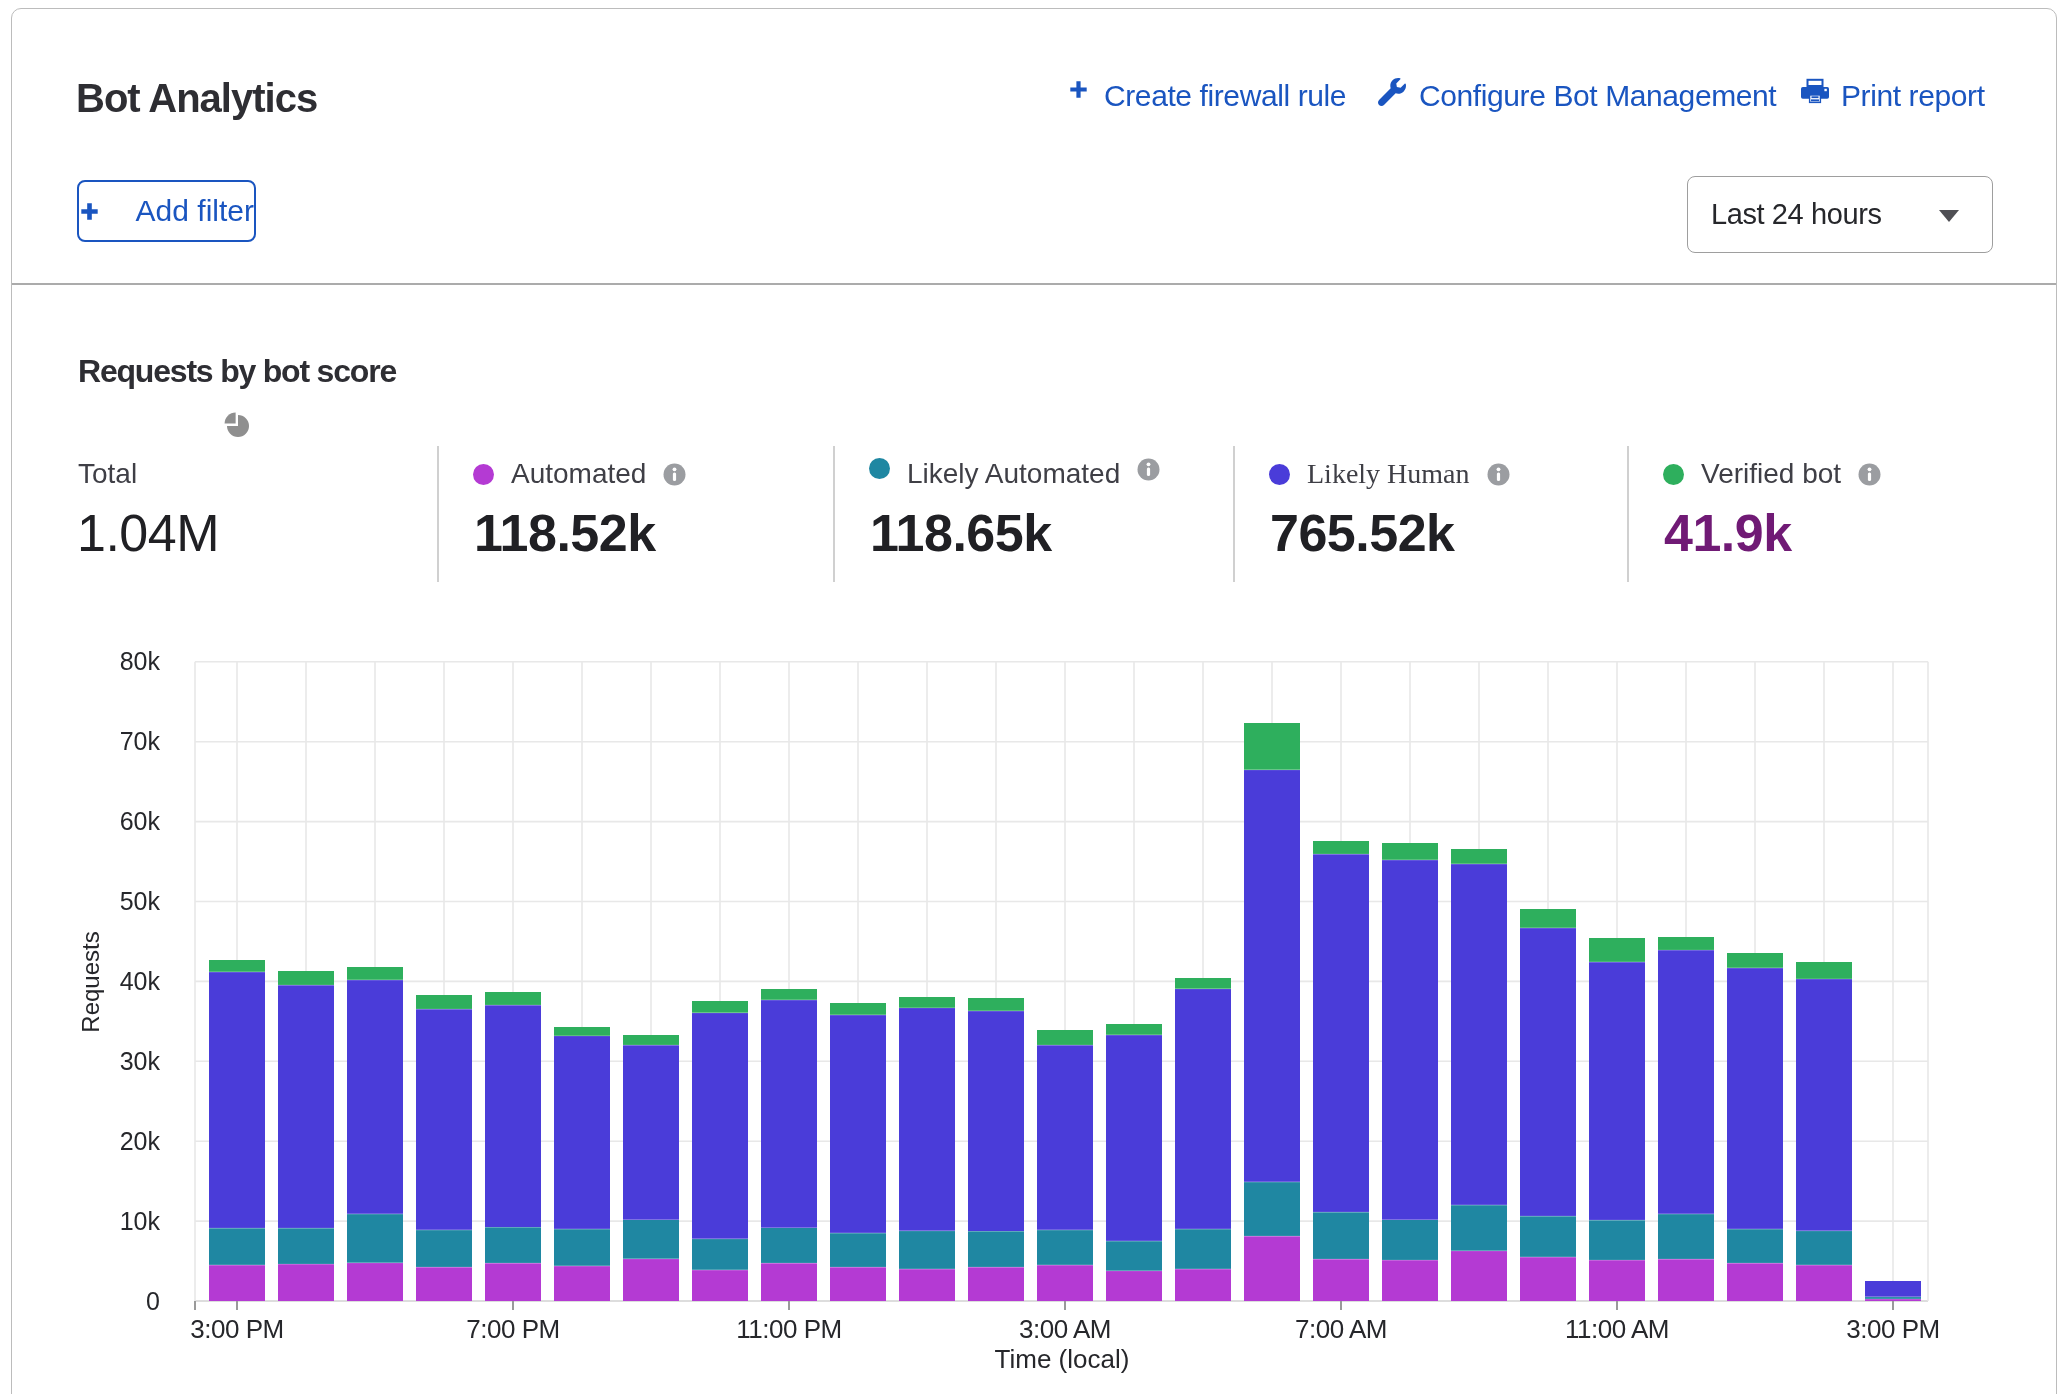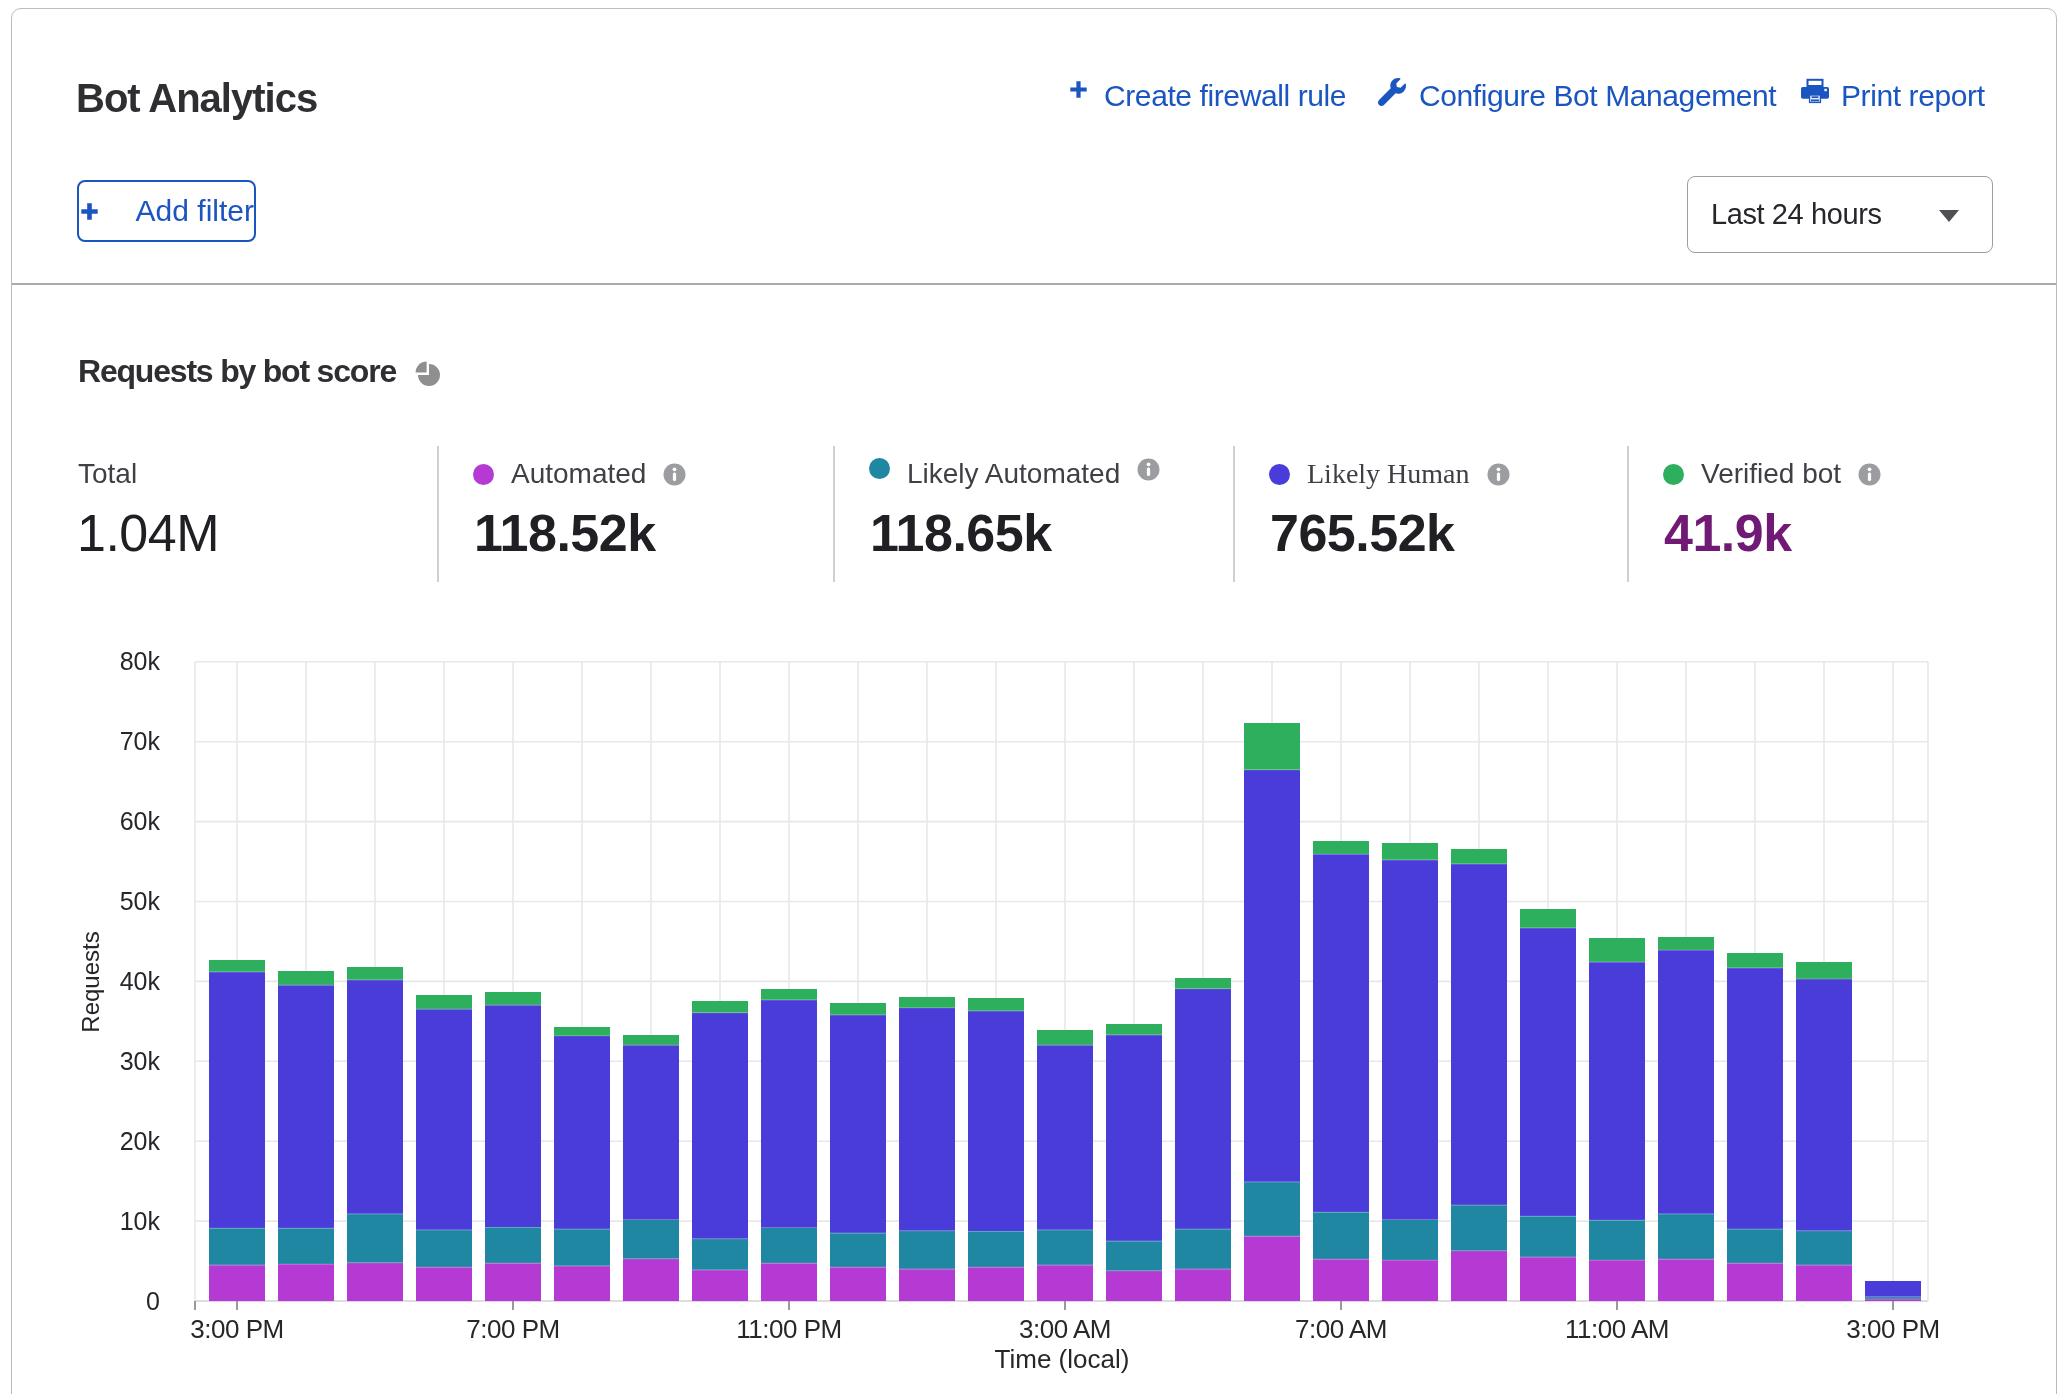--- a/index.html
+++ b/index.html
@@ -43,21 +43,21 @@
       <path d="M10 2.2 V17.8 M2.2 10 H17.8" stroke="#1a55c0" stroke-width="4.4" fill="none"></path>
     </svg>
     <span>Add filter</span>
   </div>
 
 <div class="abs" style="left:1687px;top:176px;width:306px;height:77px;border:1.5px solid #9e9e9e;border-radius:8px;display:flex;align-items:center;color:#26272b;font-size:29px;">
   <span style="margin-left:23px;letter-spacing:-0.4px;">Last 24 hours</span>
   <span style="position:absolute;right:33px;top:33px;width:0;height:0;border-left:10px solid transparent;border-right:10px solid transparent;border-top:12px solid #4f4f54;"></span>
 </div>
 
-<div class="abs" style="left:78px;top:353px;display:flex;align-items:center;gap:19px;">
+<div class="abs" style="left:78px;top:353px;display:flex;align-items:center;gap:19px;flex-direction:column;">
   <span style="font-size:32px;font-weight:bold;letter-spacing:-1.2px;color:#2e2e33;">Requests by bot score</span>
     <svg width="27" height="28" viewBox="0 0 27 28" style="flex:none;position:relative;top:2px">
       <path d="M14 15 L14 4 A11 11 0 1 1 3 15 Z" fill="#8f8f8f"></path>
       <path d="M11.6 12.6 L11.6 1.6 A11 11 0 0 0 0.6 12.6 Z" fill="#8f8f8f"></path>
     </svg>
 </div>
 
 <div class="abs" style="left:437px;top:446px;width:1.5px;height:136px;background:#d0d0d0;"></div>
 <div class="abs" style="left:833px;top:446px;width:1.5px;height:136px;background:#d0d0d0;"></div>
 <div class="abs" style="left:1233px;top:446px;width:1.5px;height:136px;background:#d0d0d0;"></div>

